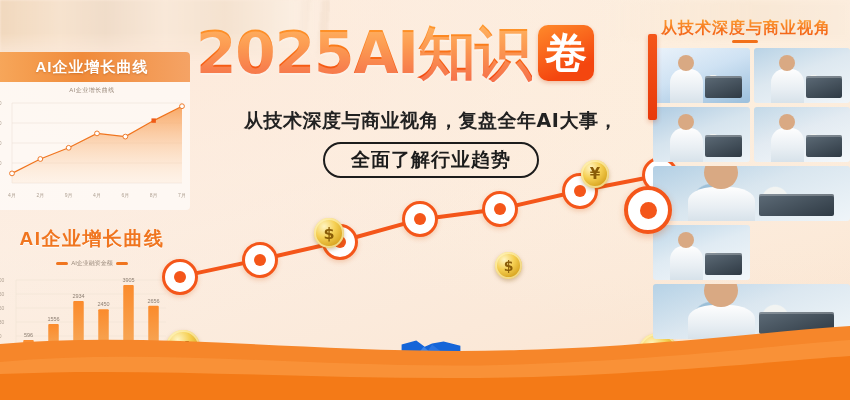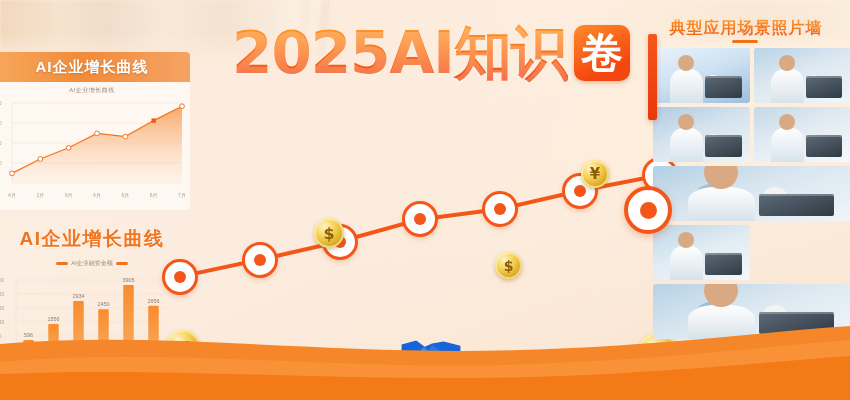--- a/index.html
+++ b/index.html
@@ -64,21 +64,21 @@
   .chart-box.bars{height:96px;}
   .ylab{position:absolute;left:2px;font-size:5px;color:#b0a294;filter:blur(.3px);}
   .xlab{position:absolute;bottom:1px;font-size:5px;color:#b0a294;filter:blur(.3px);
         transform:translateX(-50%);white-space:nowrap;}
   .barlab{position:absolute;font-size:5.5px;color:#8d7f72;transform:translateX(-50%);
           filter:blur(.3px);white-space:nowrap;}
 
   
   .headline{
     position:absolute;left:196px;top:22px;width:470px;height:62px;
-    display:flex;align-items:center;justify-content:center;gap:2px;
+    display:flex;align-items:center;justify-content:flex-start;gap:2px;
   }
   .hl-text{
     font-size:58px;font-weight:bold;line-height:1;letter-spacing:-1px;
     background:linear-gradient(180deg,#ff9a2e 0%,#fb7a18 38%,#f2400f 100%);
     -webkit-background-clip:text;background-clip:text;color:transparent;
     text-shadow:0 2px 0 rgba(255,255,255,.25);
     font-family:"DejaVu Sans","Liberation Sans",sans-serif;
   }
   .hl-boxed{
     display:inline-flex;align-items:center;justify-content:center;
@@ -222,21 +222,25 @@
           </g>
       </svg>
     <div class="barlab" style="left: 34.5px; top: 64.0667px;">596</div><div class="barlab" style="left: 59.5px; top: 48.0667px;">1556</div><div class="barlab" style="left: 84.5px; top: 25.1px;">2934</div><div class="barlab" style="left: 109.5px; top: 33.1667px;">2450</div><div class="barlab" style="left: 134.5px; top: 8.91667px;">3905</div><div class="barlab" style="left: 159.5px; top: 29.7333px;">2656</div><div class="ylab" style="top: 9px;">700</div><div class="ylab" style="top: 23px;">650</div><div class="ylab" style="top: 37px;">460</div><div class="ylab" style="top: 51px;">330</div><div class="ylab" style="top: 65px;">80</div><div class="xlab" style="left: 34.5px;">1月</div><div class="xlab" style="left: 59.5px;">2月</div><div class="xlab" style="left: 84.5px;">3月</div><div class="xlab" style="left: 109.5px;">4月</div><div class="xlab" style="left: 134.5px;">5月</div><div class="xlab" style="left: 159.5px;">6月</div></div>
   </div>
 
   <div class="headline">
     <span class="hl-text">2025AI知识</span>
     <span class="hl-boxed">卷</span>
   </div>
 
-
+  <div class="subline">从技术深度与商业视角，复盘全年AI大事，</div>
+
+  <div class="pill-wrap">
+    <span class="pill">全面了解行业趋势</span>
+  </div>
 
   <div class="trend">
     <svg width="540" height="170" viewBox="0 0 540 170">
       <polyline id="trendLine" fill="none" stroke="#f4561a" stroke-width="4" stroke-linecap="round" stroke-linejoin="round" points="30,126.6 110,109.7 190,91.5 270,69.4 350,59 430,40.8 510,25.200000000000003"></polyline>
     </svg>
     <div id="trendNodes">
         <div class="node" style="left: 30px; top: 126.6px;">
           <i></i>
         </div>
         <div class="node" style="left: 110px; top: 109.7px;">
@@ -267,21 +271,21 @@
     <path d="M33 12 L42 19 L48 26 L43 30 L35 24 L29 18 Z" fill="#2b74e0"></path>
   </svg>
 
   <div class="coin" style="left:314px;top:218px;width:30px;height:30px;font-size:16px;">$</div>
   <div class="coin" style="left:581px;top:160px;width:28px;height:28px;font-size:15px;">¥</div>
   <div class="coin" style="left:495px;top:252px;width:27px;height:27px;font-size:14px;">$</div>
   <div class="coin" style="left:166px;top:330px;width:34px;height:34px;font-size:18px;">¥</div>
   <div class="coin" style="left:638px;top:333px;width:40px;height:40px;font-size:21px;">$</div>
 
   <div class="wall">
-    <div class="wall-title">典型应用场景照片墙</div>
+    <div class="wall-title">从技术深度与商业视角</div>
     <div class="wall-rule"></div>
     <div class="grid" id="photoGrid">
         <div class="ph" style="background: radial-gradient(circle at 30% 70%, rgb(243, 247, 251) 0px, rgb(243, 247, 251) 14%, rgba(0, 0, 0, 0) 15%), radial-gradient(circle at 62% 62%, rgb(242, 244, 242) 0px, rgb(242, 244, 242) 10%, rgba(0, 0, 0, 0) 11%), linear-gradient(160deg, rgb(234, 242, 250) 0%, rgb(207, 226, 243) 45%, rgb(155, 191, 220) 100%);">
           <div style="position: absolute; left: 18%; bottom: 0px; width: 34%; height: 62%; border-radius: 40% 40% 0px 0px; background: linear-gradient(rgb(254, 254, 254) 0%, rgb(232, 238, 243) 60%, rgb(215, 226, 234) 100%);"></div>
           <div style="position: absolute; left: 26%; bottom: 58%; width: 17%; padding-top: 17%; border-radius: 50%; background: rgb(217, 169, 131);"></div>
           <div style="position: absolute; right: 8%; bottom: 10%; width: 38%; height: 40%; border-radius: 2px; background: linear-gradient(160deg, rgb(93, 107, 119), rgb(47, 58, 68)); box-shadow: rgba(255, 255, 255, 0.25) 0px 2px 0px inset;"></div>
         </div>
         <div class="ph" style="background: radial-gradient(circle at 30% 70%, rgb(143, 180, 208) 0px, rgb(143, 180, 208) 14%, rgba(0, 0, 0, 0) 15%), radial-gradient(circle at 62% 62%, rgb(242, 244, 242) 0px, rgb(242, 244, 242) 10%, rgba(0, 0, 0, 0) 11%), linear-gradient(160deg, rgb(185, 211, 230) 0%, rgb(221, 232, 240) 45%, rgb(240, 245, 249) 100%);">
           <div style="position: absolute; left: 18%; bottom: 0px; width: 34%; height: 62%; border-radius: 40% 40% 0px 0px; background: linear-gradient(rgb(254, 254, 254) 0%, rgb(232, 238, 243) 60%, rgb(215, 226, 234) 100%);"></div>
           <div style="position: absolute; left: 26%; bottom: 58%; width: 17%; padding-top: 17%; border-radius: 50%; background: rgb(217, 169, 131);"></div>

